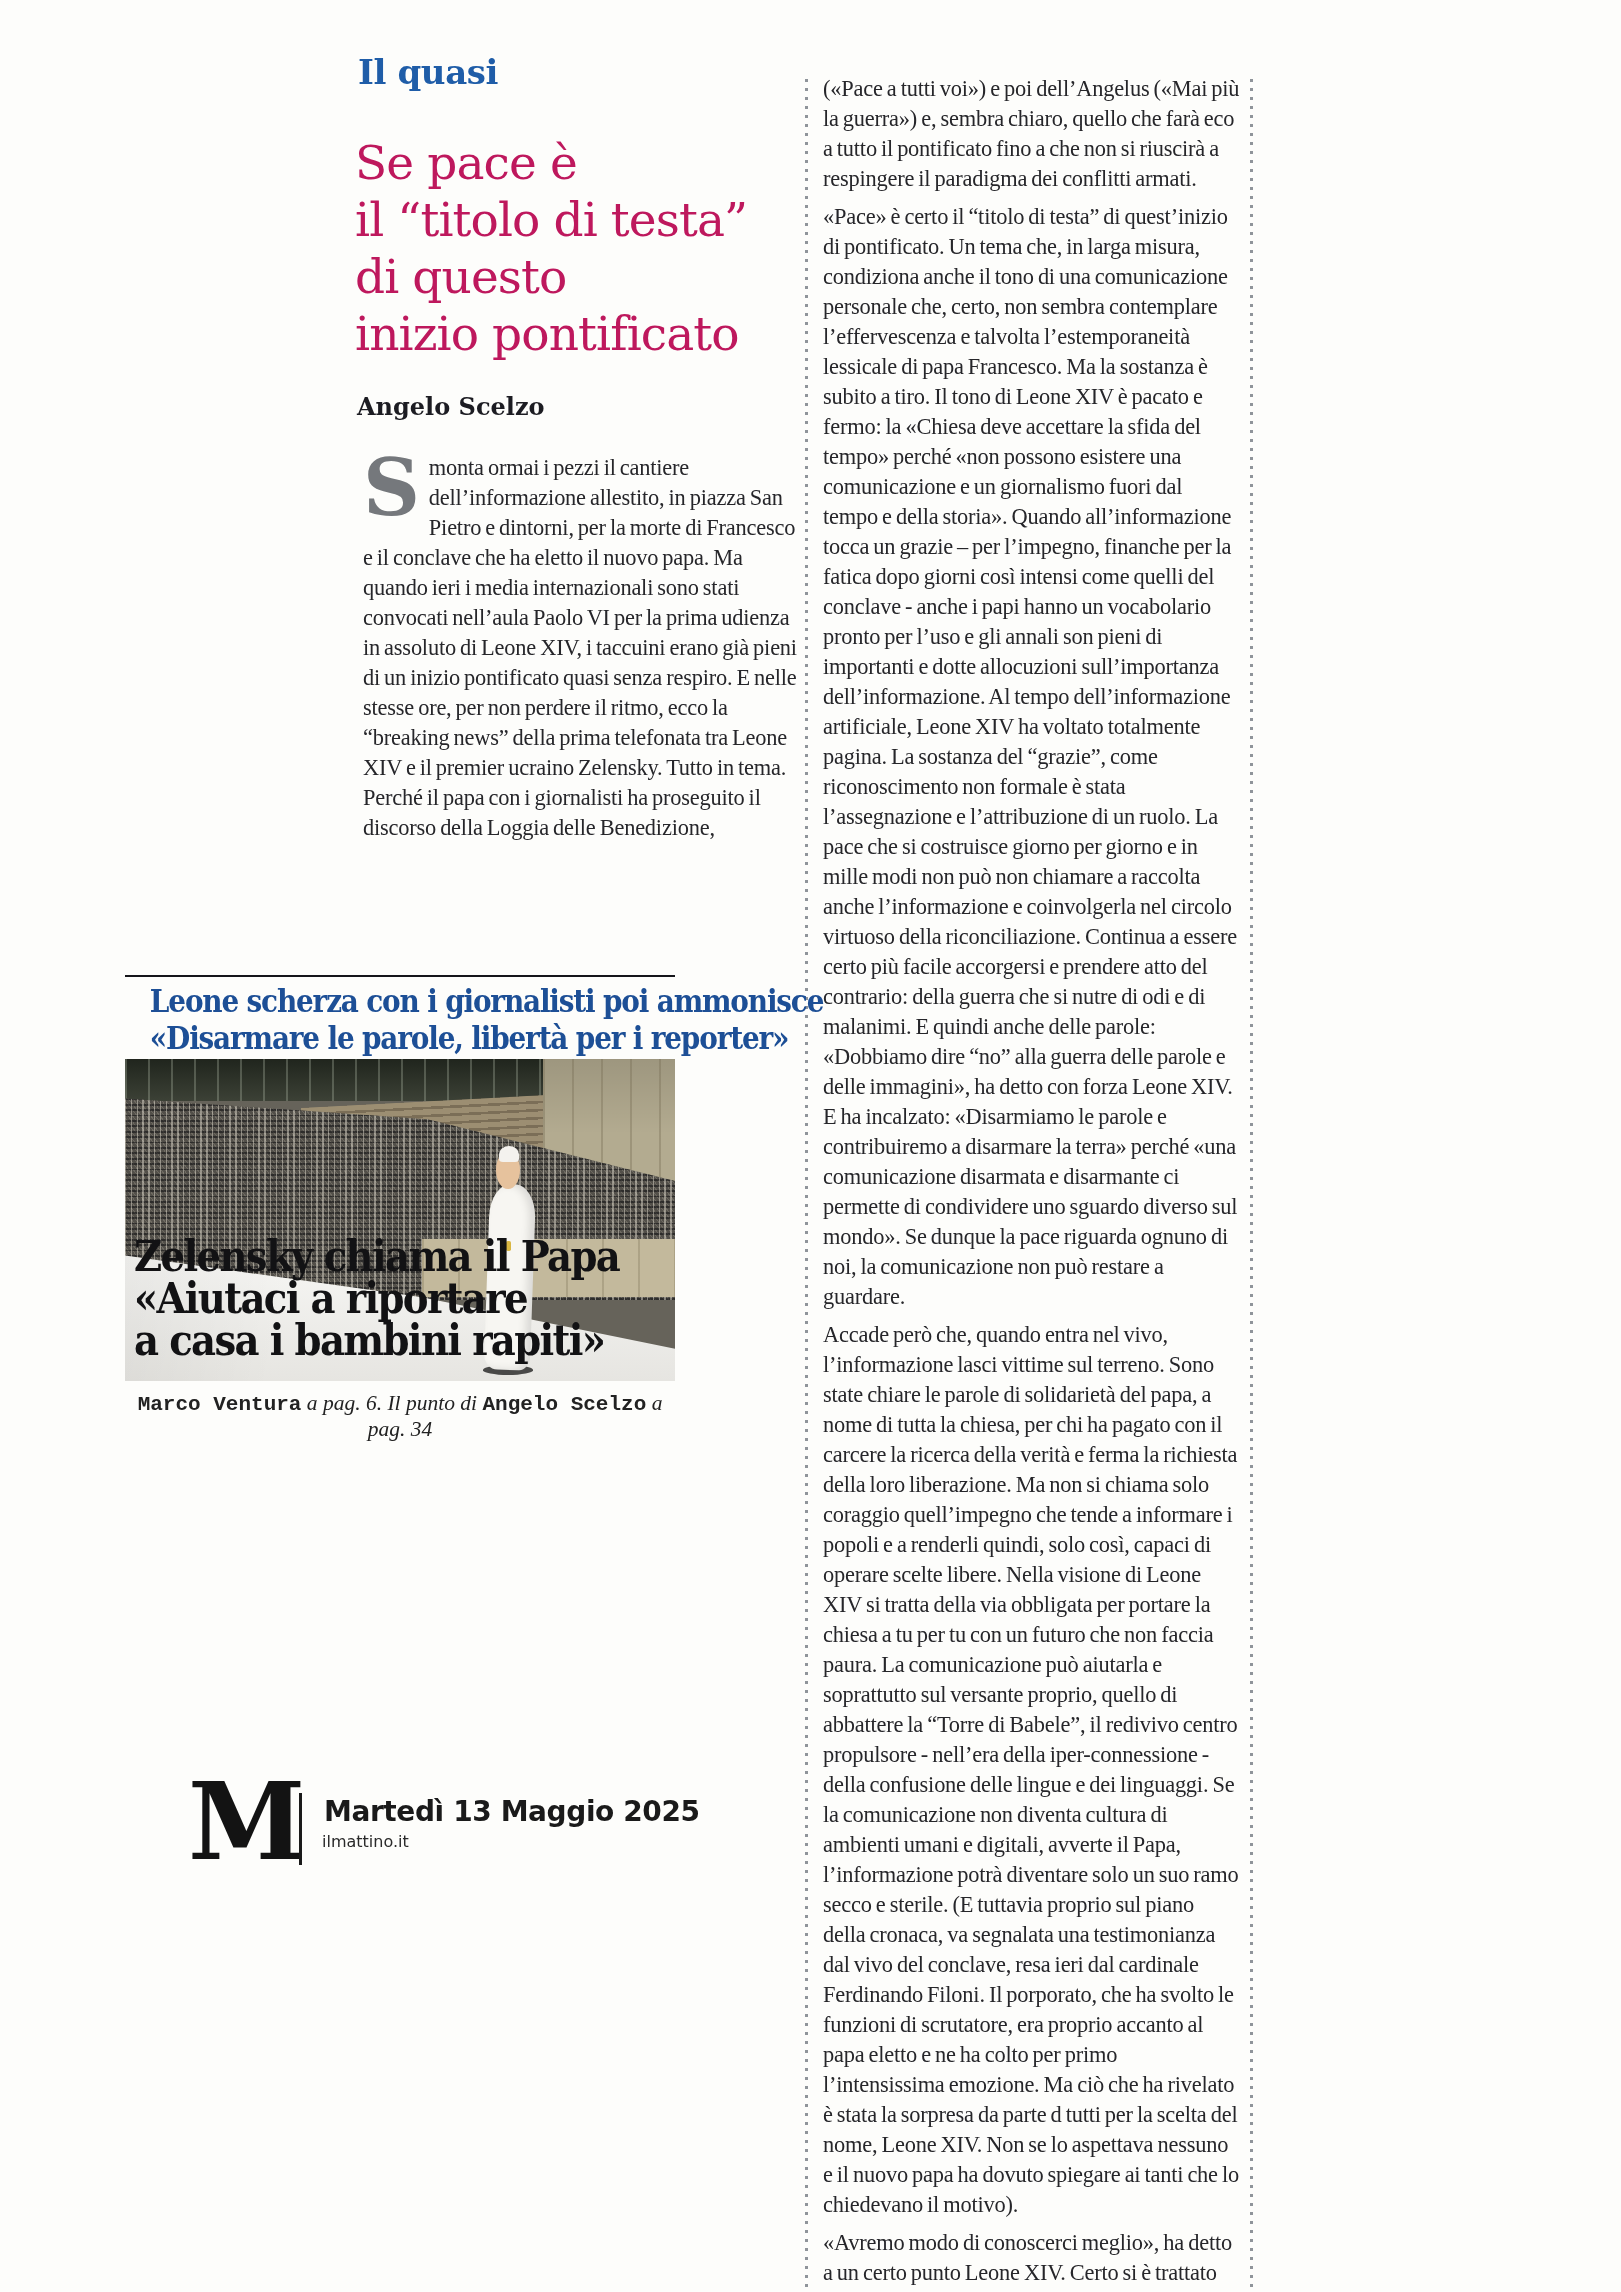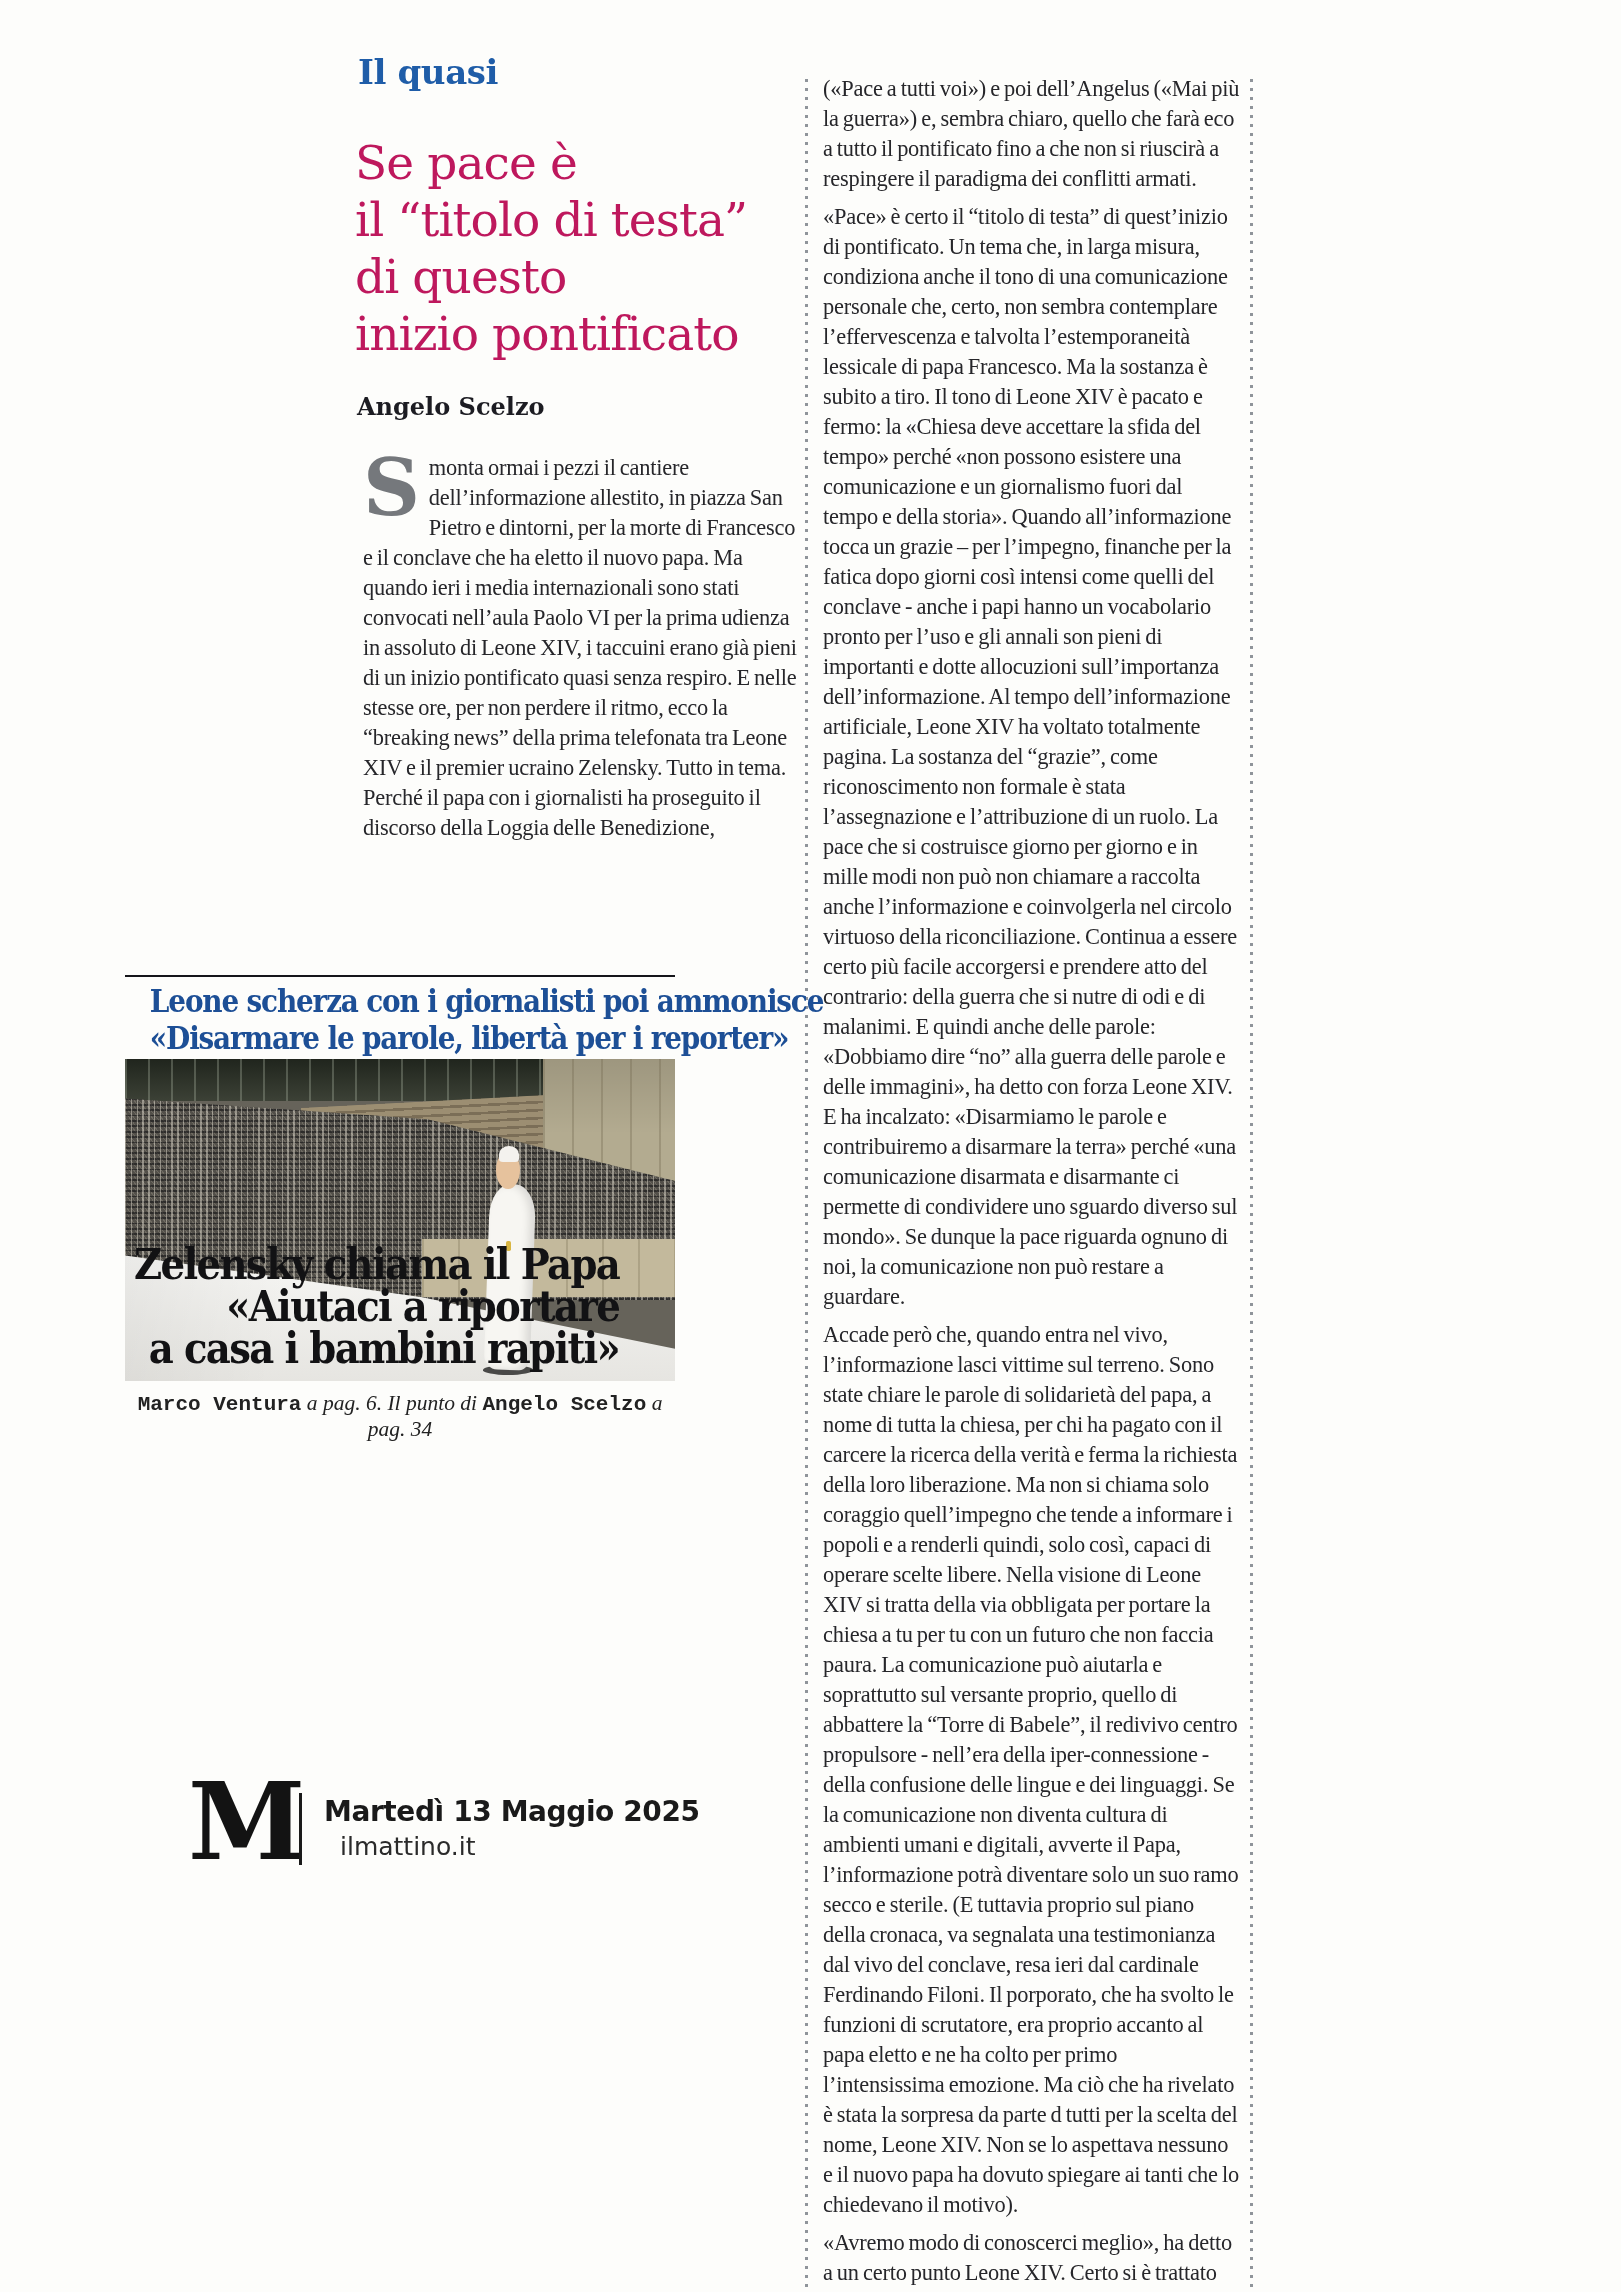--- a/index.html
+++ b/index.html
@@ -99,21 +99,21 @@
   .pope{left:63.5%;top:24%;width:13%;height:74%;}
   .pope-body{left:18%;top:20%;width:64%;height:78%;background:#f7f6f2;
     border-radius:46% 46% 24% 30%/18% 18% 8% 8%;
     box-shadow:inset -5.4px 0 9px rgba(0,0,0,.12);transform:rotate(2deg);}
   .pope-head{left:30%;top:6%;width:34%;height:16%;background:#e6c29d;border-radius:50%;}
   .pope-cap{left:34%;top:4%;width:28%;height:7%;background:#f4f2ee;border-radius:50% 50% 20% 20%;}
   .pope-cross{left:44%;top:44%;width:7%;height:4%;background:#d9b642;border-radius:1.8px;}
   .pope-shadow{left:12%;bottom:0;width:70%;height:4%;background:rgba(20,20,20,.75);border-radius:50%;}
 
   
-  .ph-headline{left:9px;top:185px;text-align:right;}
+  .ph-headline{left:9px;top:177px;}
   .ph-headline .ph-line{
     position:static;display:block;
     font-family:"DejaVu Serif", serif;font-weight:bold;
     font-size:42px;line-height:42px;color:#121214;
     letter-spacing:-1.8px;white-space:nowrap;
     transform:scaleX(0.92);transform-origin:0 50%;
   }
 
   
   .photo-byline{left:125px;top:1390px;width:550px;text-align:center;
@@ -122,23 +122,23 @@
   .photo-byline .bi{font-style:italic;font-size:21.5px;}
 
   
   .brand-m{left:188px;top:1777px;
     font-family:"DejaVu Serif", serif;font-weight:bold;
     font-size:106px;line-height:90px;color:#131313;letter-spacing:-3.6px;}
   .brand-bar{left:299px;top:1793px;width:2.7px;height:72px;background:#1a1a1a;}
   .brand-date{left:324px;top:1795px;
     font-family:"DejaVu Sans", sans-serif;font-weight:bold;
     font-size:28px;color:#1a1a1a;letter-spacing:-0.4px;}
-  .brand-site{left:340px;top:1832px;
+  .brand-site{left:322px;top:1832px;
     font-family:"DejaVu Sans", sans-serif;
-    font-size:25px;color:#2a2a2a;}
+    font-size:16px;color:#2a2a2a;}
 </style>
 </head>
 <body>
 
 <div class="abs kicker">Il quasi</div>
 
 <div class="abs headline">
   <div class="hl-line">Se pace è</div>
   <div class="hl-line">il “titolo di testa”</div>
   <div class="hl-line">di questo</div>

